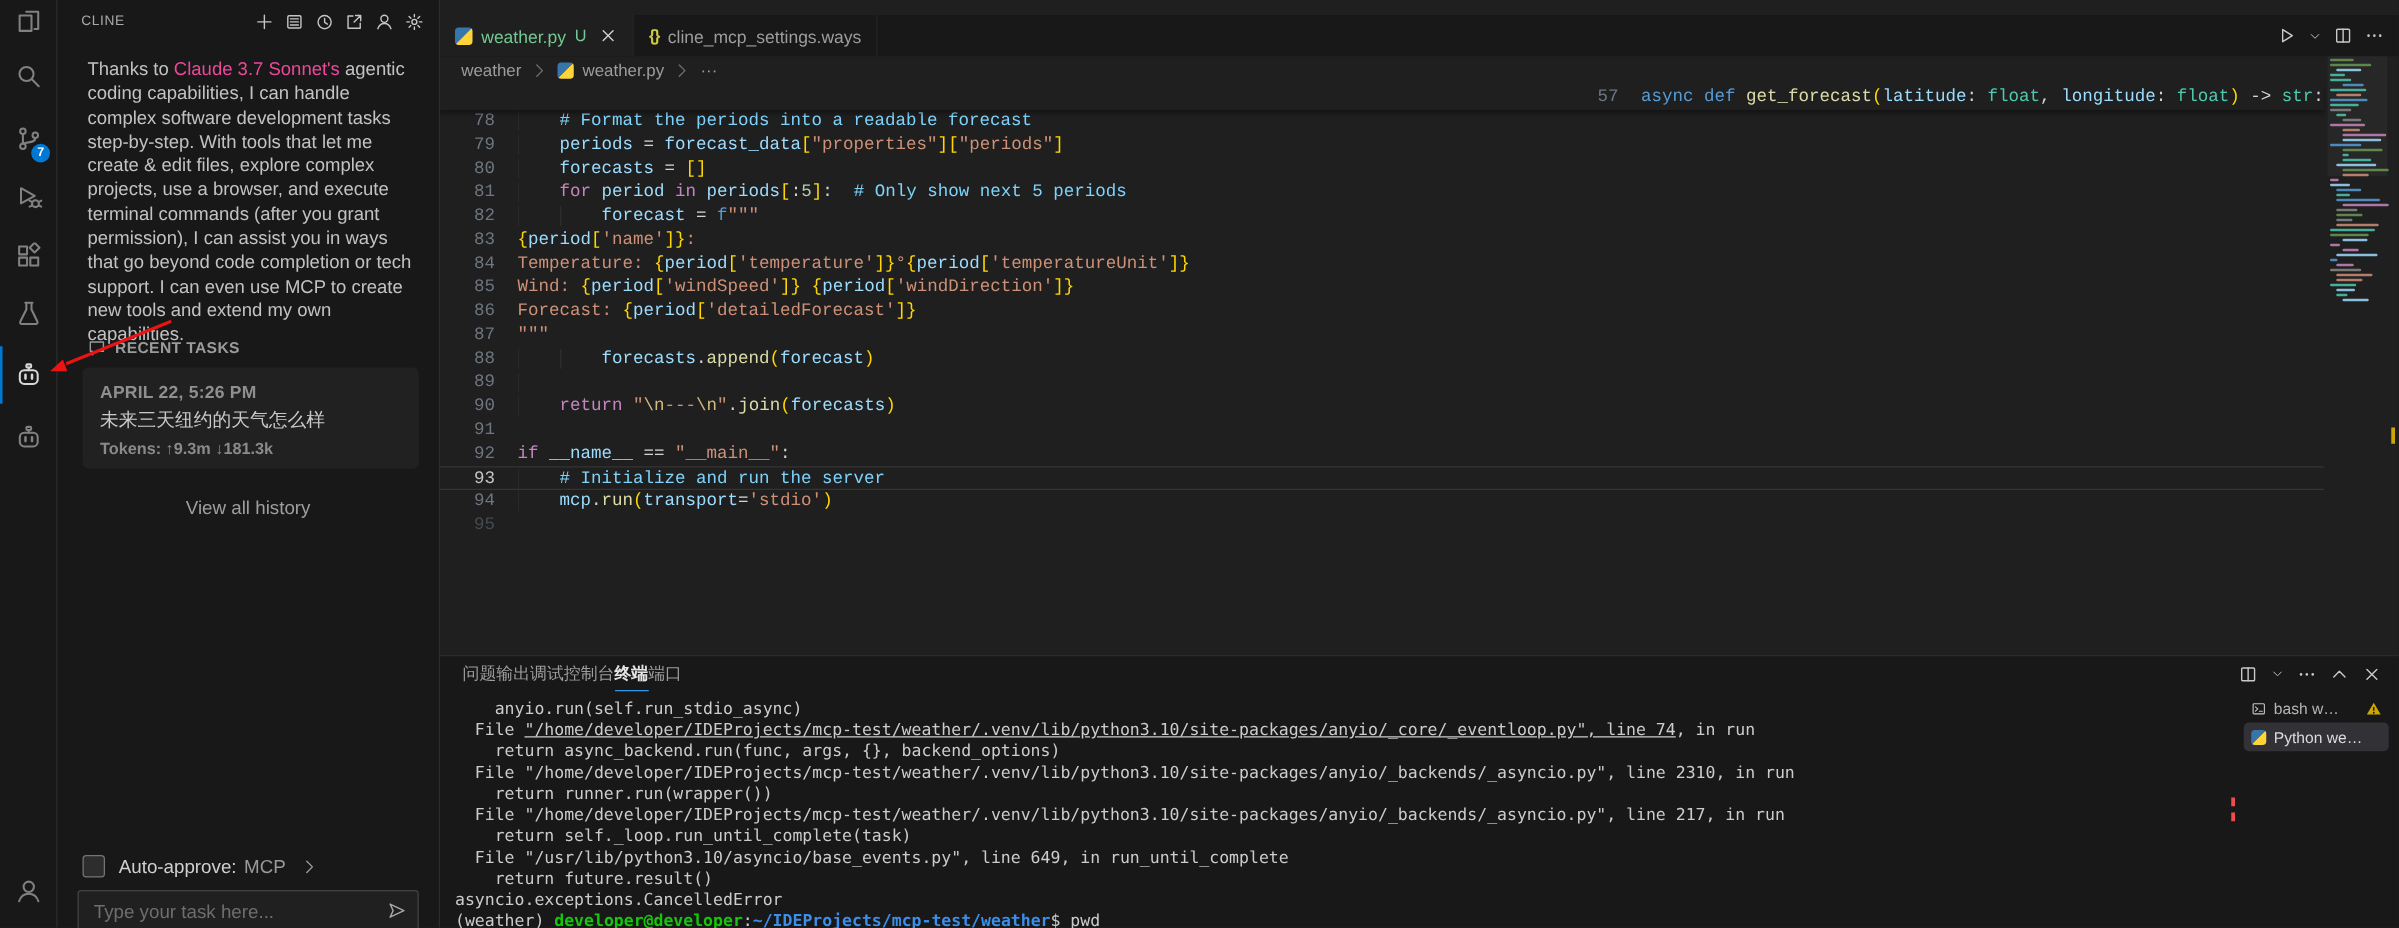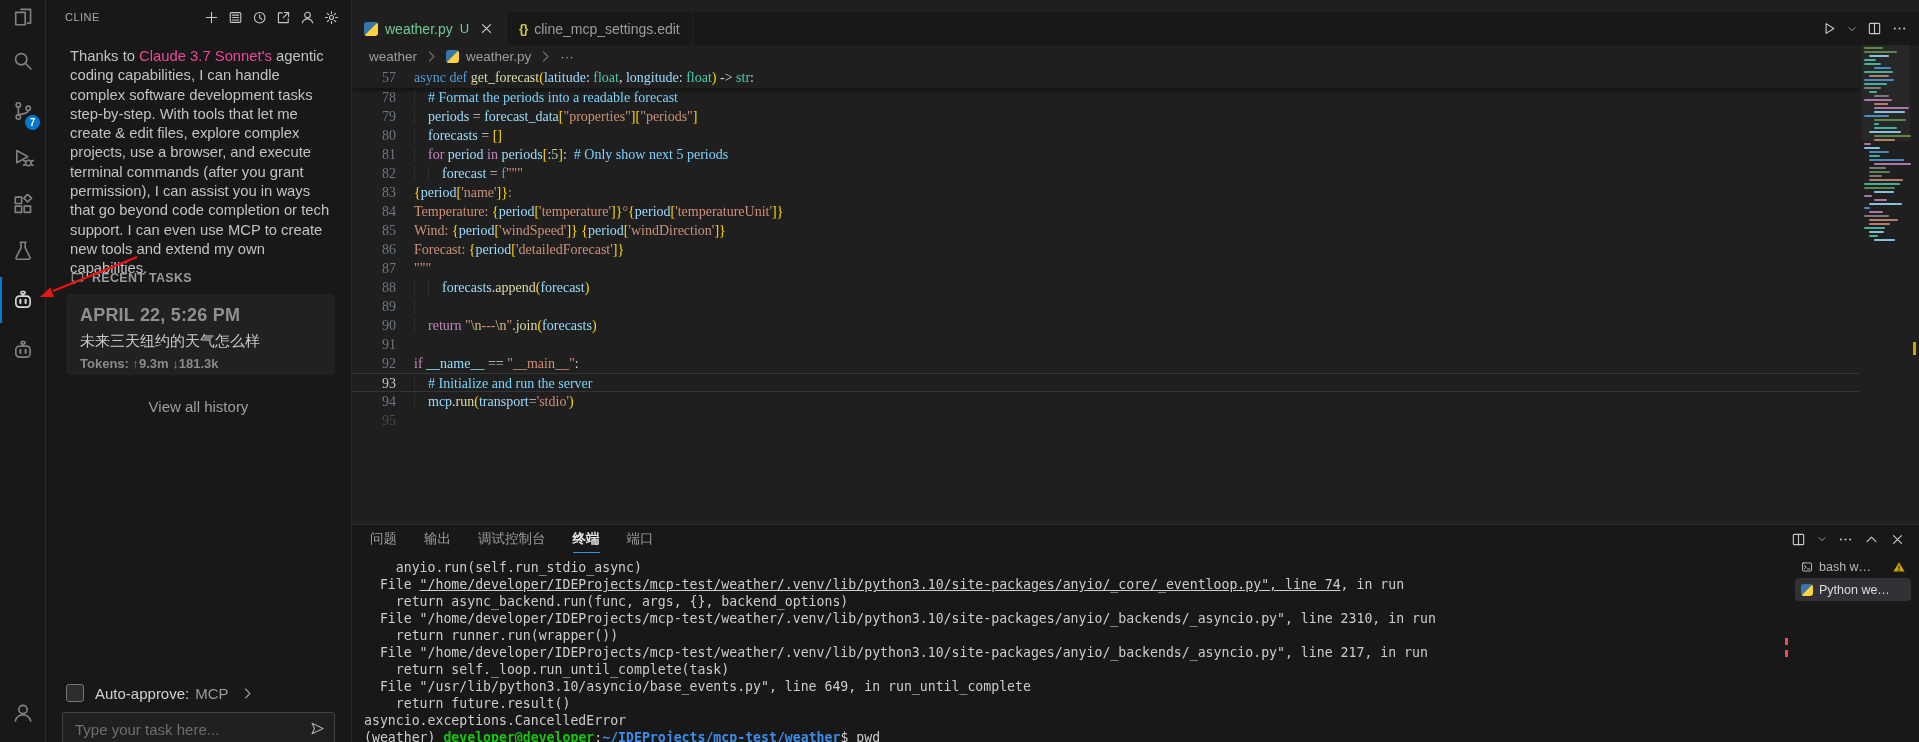--- a/index.html
+++ b/index.html
@@ -1,38 +1,38 @@
 <!DOCTYPE html>
 <html><head>
 <meta charset="utf-8">
 <style>
   * { margin:0; padding:0; box-sizing:border-box; }
   html,body { width:1919px; height:742px; overflow:hidden; background:#1f1f1f;
     font-family:"Liberation Sans","DejaVu Sans",sans-serif; }
-  .mono { font-family:Liberation Serif, serif; }
+  .mono { font-family:Liberation Mono, monospace;justify-content:flex-end; }
   svg { display:block; }
 
   
   .activity-bar{position:absolute;left:0;top:0;width:46px;height:742px;background:#181818;border-right:1px solid #2b2b2b;z-index:10;}
   .ab-item{position:absolute;left:0;width:45px;height:46px;display:flex;align-items:center;justify-content:center;color:#818181;cursor:pointer;}
   .ab-item.active{color:#d7d7d7;box-shadow:inset 2px 0 0 #0078d4;}
   .ab-badge{position:absolute;right:5px;bottom:4px;min-width:15px;height:15px;border-radius:50%;background:#0078d4;color:#fff;font-size:10px;display:flex;align-items:center;justify-content:center;font-weight:600;}
 
   
   .sidebar{position:absolute;left:46px;top:0;width:306px;height:742px;background:#181818;border-right:1px solid #2b2b2b;z-index:9;}
   .sb-header{height:34px;display:flex;align-items:center;justify-content:space-between;padding:0 12px 0 19px;}
   .sb-title{font-size:11px;color:#a9a9a9;letter-spacing:.5px;}
   .sb-header-icons{display:flex;gap:9px;color:#c5c5c5;}
   .sb-header-icons .hic{cursor:pointer;display:flex;}
   .sb-h1{margin:14px 18px 0 24px;font-size:21px;color:#ededed;font-weight:700;}
   .intro{margin:13px 16px 0 24px;font-size:14.8px;line-height:19.3px;color:#c2c2c2;}
   .link{color:#ec4899;text-decoration:none;cursor:pointer;}
   .recent-header{position:absolute;top:271px;left:24px;display:flex;gap:7px;color:#9b9b9b;font-size:12.5px;font-weight:600;letter-spacing:.3px;}
   .task-card{position:absolute;top:294px;left:20px;right:16px;height:81px;background:#212122;border-radius:5px;padding:11px 14px;cursor:pointer;}
-  .tc-date{font-size:18px;font-weight:700;color:#8f8f8f;letter-spacing:.2px;}
+  .tc-date{font-size:14px;font-weight:700;color:#8f8f8f;letter-spacing:.2px;}
   .tc-text{font-size:15px;color:#c9c9c9;margin-top:6px;}
   .tc-tokens{font-size:13px;color:#8a8a8a;margin-top:5px;font-weight:bold;}
   .view-all{position:absolute;top:398px;left:0;width:100%;text-align:center;font-size:15px;color:#9f9f9f;cursor:pointer;}
   .auto-approve{position:absolute;top:684px;left:20px;display:flex;align-items:center;gap:11px;}
   .aa-box{width:18px;height:18px;background:#2d2d2e;border:1.4px solid #757575;border-radius:3px;cursor:pointer;}
   .aa-label{font-size:15px;color:#d0d0d0;}
   .aa-value{font-size:15px;color:#9a9a9a;margin-left:-5px;}
   .aa-chev{color:#9a9a9a;display:flex;cursor:pointer;}
   .task-input{position:absolute;left:16px;right:16px;top:712px;height:40px;background:#202021;border:1px solid #434344;border-radius:3px;padding:8px 12px;cursor:text;}
   .ti-ph{font-size:15px;color:#6e6e6e;}
@@ -67,21 +67,21 @@
   .tk-n{color:#b5cea8}.tk-m{color:#7dd3fc}.tk-t{color:#4ec9b0}.tk-p{color:#d4d4d4}.tk-e{color:#d7ba7d}.tk-b{color:#ffd700}
 
   .minimap{position:absolute;top:33px;right:9px;width:48px;bottom:0;background:#1f1f1f;}
   .mm-slider{position:absolute;top:0;left:0;right:0;height:96px;background:rgba(255,255,255,.04);}
   .mm-bar{height:2px;margin-top:2px;border-radius:1px;opacity:.85;}
   .overview-ruler{position:absolute;right:0;top:33px;width:9px;bottom:0;}
   .ov-orange{position:absolute;top:297px;right:3px;width:3px;height:13px;background:#cca700;}
 
   
   .panel{position:absolute;left:352px;right:0;top:524px;bottom:0;background:#181818;border-top:1px solid #2b2b2b;}
-  .panel-tabs{display:flex;gap:27px;padding-left:18px;height:28px;align-items:stretch;font-size:13.5px;color:#9d9d9d;}
+  .panel-tabs{display:flex;padding-left:18px;height:28px;align-items:stretch;font-size:13.5px;color:#9d9d9d;}
   .ptab{display:flex;align-items:center;border-bottom:1.6px solid transparent;cursor:pointer;}
   .ptab.active{color:#e4e4e4;border-bottom-color:#2f96e8;font-weight:bold;}
   .panel-actions{position:absolute;right:14px;top:0;height:28px;display:flex;gap:11px;align-items:center;color:#c9c9c9;}
   .panel-actions .hic{cursor:pointer;display:flex;}
   .term{position:absolute;left:12px;top:34px;right:145px;font-family:"DejaVu Sans Mono",monospace;font-size:13.2px;line-height:17px;white-space:pre;}
   .ts-d{color:#cccccc}.ts-u{color:#cccccc;text-decoration:underline}
   .ts-g{color:#16c60c;font-weight:700}.ts-b{color:#3b8eea;font-weight:700}
   .rd{position:absolute;right:131px;width:3px;height:7px;background:#f14c4c;}
   .term-list{position:absolute;right:8px;top:30px;width:116px;}
   .trow{height:23px;display:flex;align-items:center;gap:6px;padding:0 6px;font-size:12.5px;color:#b5b5b5;border-radius:4px;cursor:pointer;}
@@ -262,21 +262,21 @@
       <span>weather.py</span>
       <span class="tab-mod">U</span>
       <span class="tab-close">
           <svg width="15" height="15" viewBox="0 0 16 16" fill="none" stroke="currentColor" stroke-width="1.2" stroke-linecap="round" stroke-linejoin="round">
             <path d="M3.8 3.8l8.4 8.4M12.2 3.8l-8.4 8.4"></path>
           </svg>
         </span>
     </div>
     <div class="tab inactive">
       <span class="json-ic">{}</span>
-      <span>cline_mcp_settings.edit</span>
+      <span>cline_mcp_settings.ways</span>
     </div>
     <div class="editor-actions" id="editor-actions">
         <span class="hic">
           <svg width="15" height="15" viewBox="0 0 16 16" fill="none" stroke="currentColor" stroke-width="1.2" stroke-linecap="round" stroke-linejoin="round">
             <path d="M4.4 2.8 12.6 8 4.4 13.2z"></path>
           </svg>
         </span>
         <span class="hic">
           <svg width="10" height="10" viewBox="0 0 16 16" fill="none" stroke="currentColor" stroke-width="1.2" stroke-linecap="round" stroke-linejoin="round">
             <path d="M3.2 5.8 8 10.6l4.8-4.8"></path>

